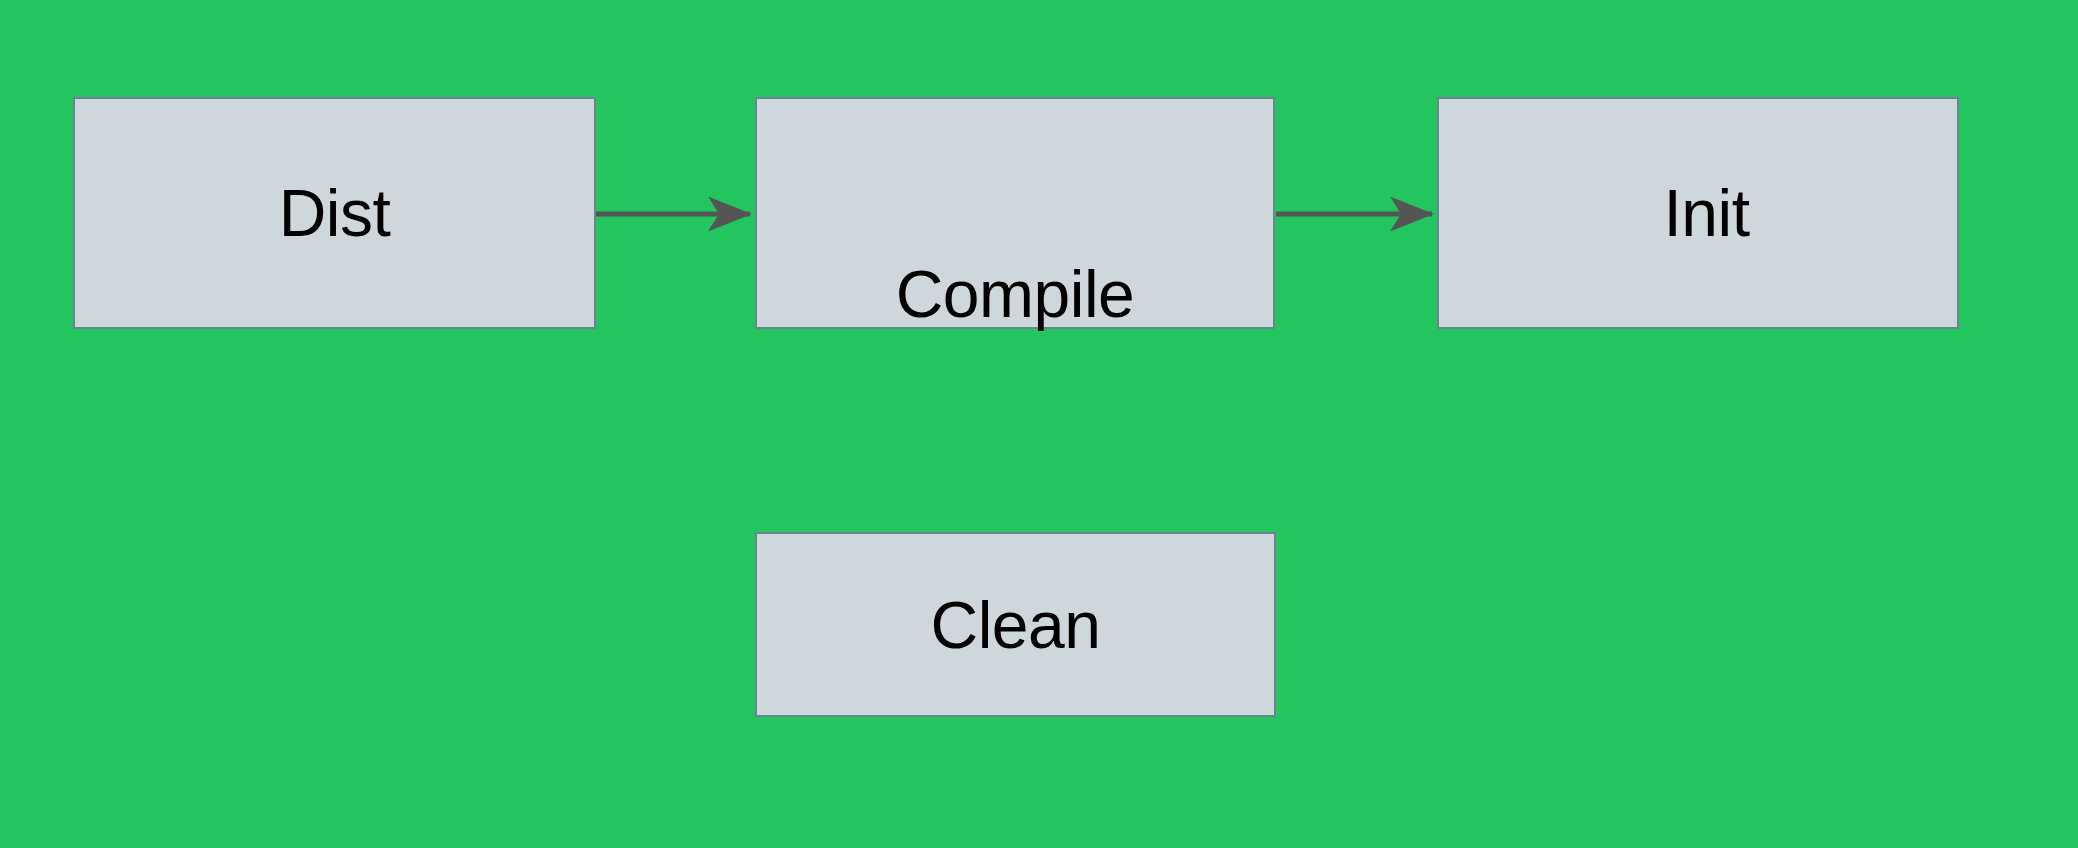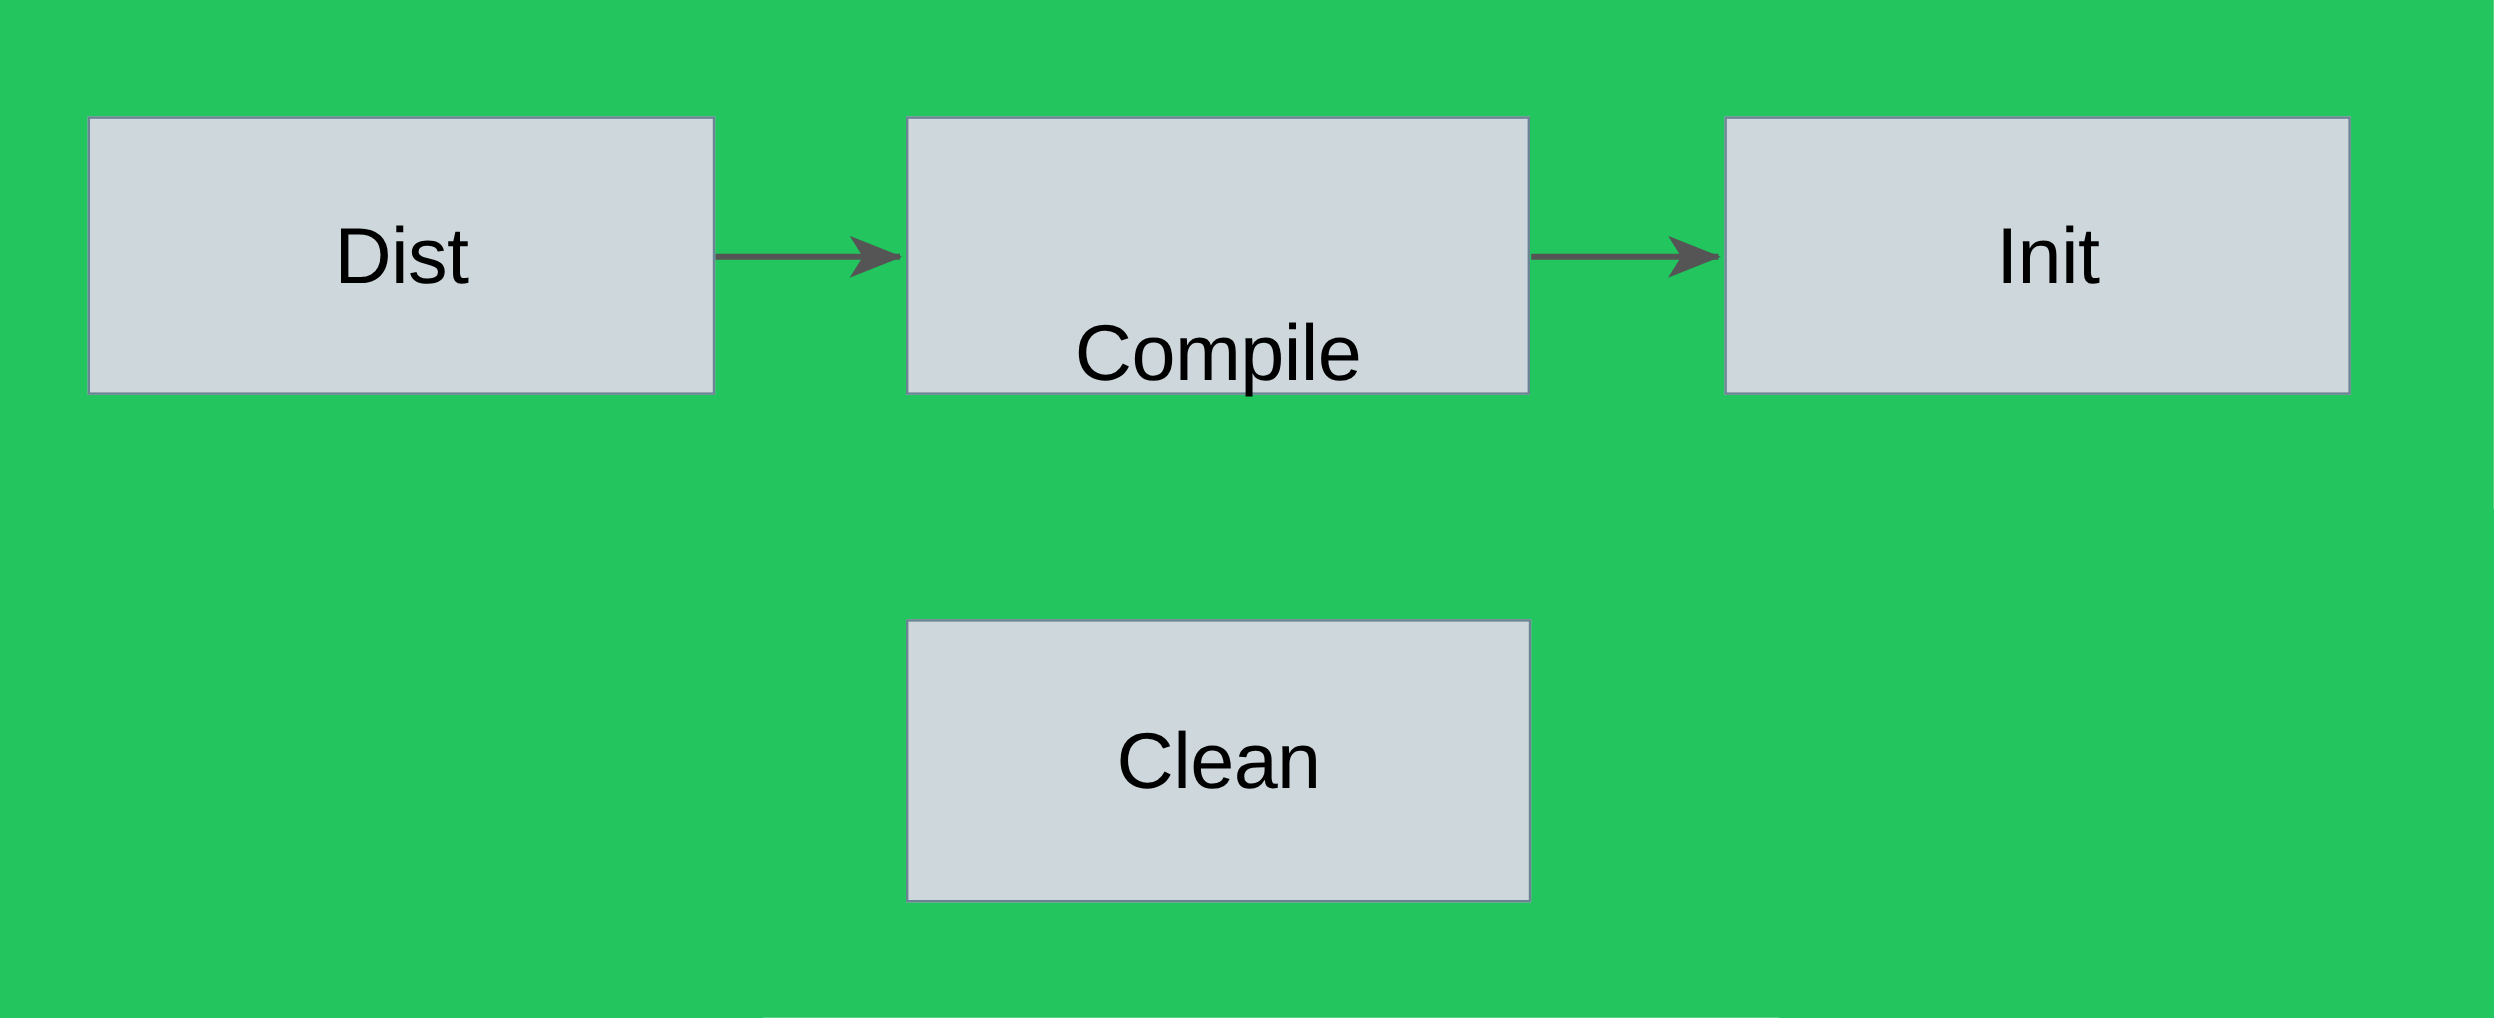--- a/index.html
+++ b/index.html
@@ -48,21 +48,21 @@
     color: #000000;
     letter-spacing: -0.5px;
     white-space: nowrap;
     text-align: center;
   }
 
   
   #node-dist    { left: 73px;   top: 97px;  width: 523px; height: 232px; }
   #node-compile { left: 755px;  top: 97px;  width: 520px; height: 232px; align-items: flex-end; }
   #node-init    { left: 1437px; top: 97px;  width: 522px; height: 232px; padding-left: 17px; }
-  #node-clean   { left: 755px;  top: 516px; width: 521px; height: 236px; }
+  #node-clean   { left: 755px;  top: 532px; width: 521px; height: 185px; }
 </style>
 </head>
 <body>
 
 <div id="diagram-canvas">
 
   <svg class="edge-layer" viewBox="0 0 2078 848" width="2078" height="848" xmlns="http://www.w3.org/2000/svg">
     <defs>
       <marker id="arrowhead" markerWidth="9" markerHeight="7" refX="8.6" refY="3.5" orient="auto" markerUnits="strokeWidth">
         <path d="M 0.2 0 L 9 3.5 L 0.2 7 L 2.4 3.5 Z" fill="#555555"></path>

